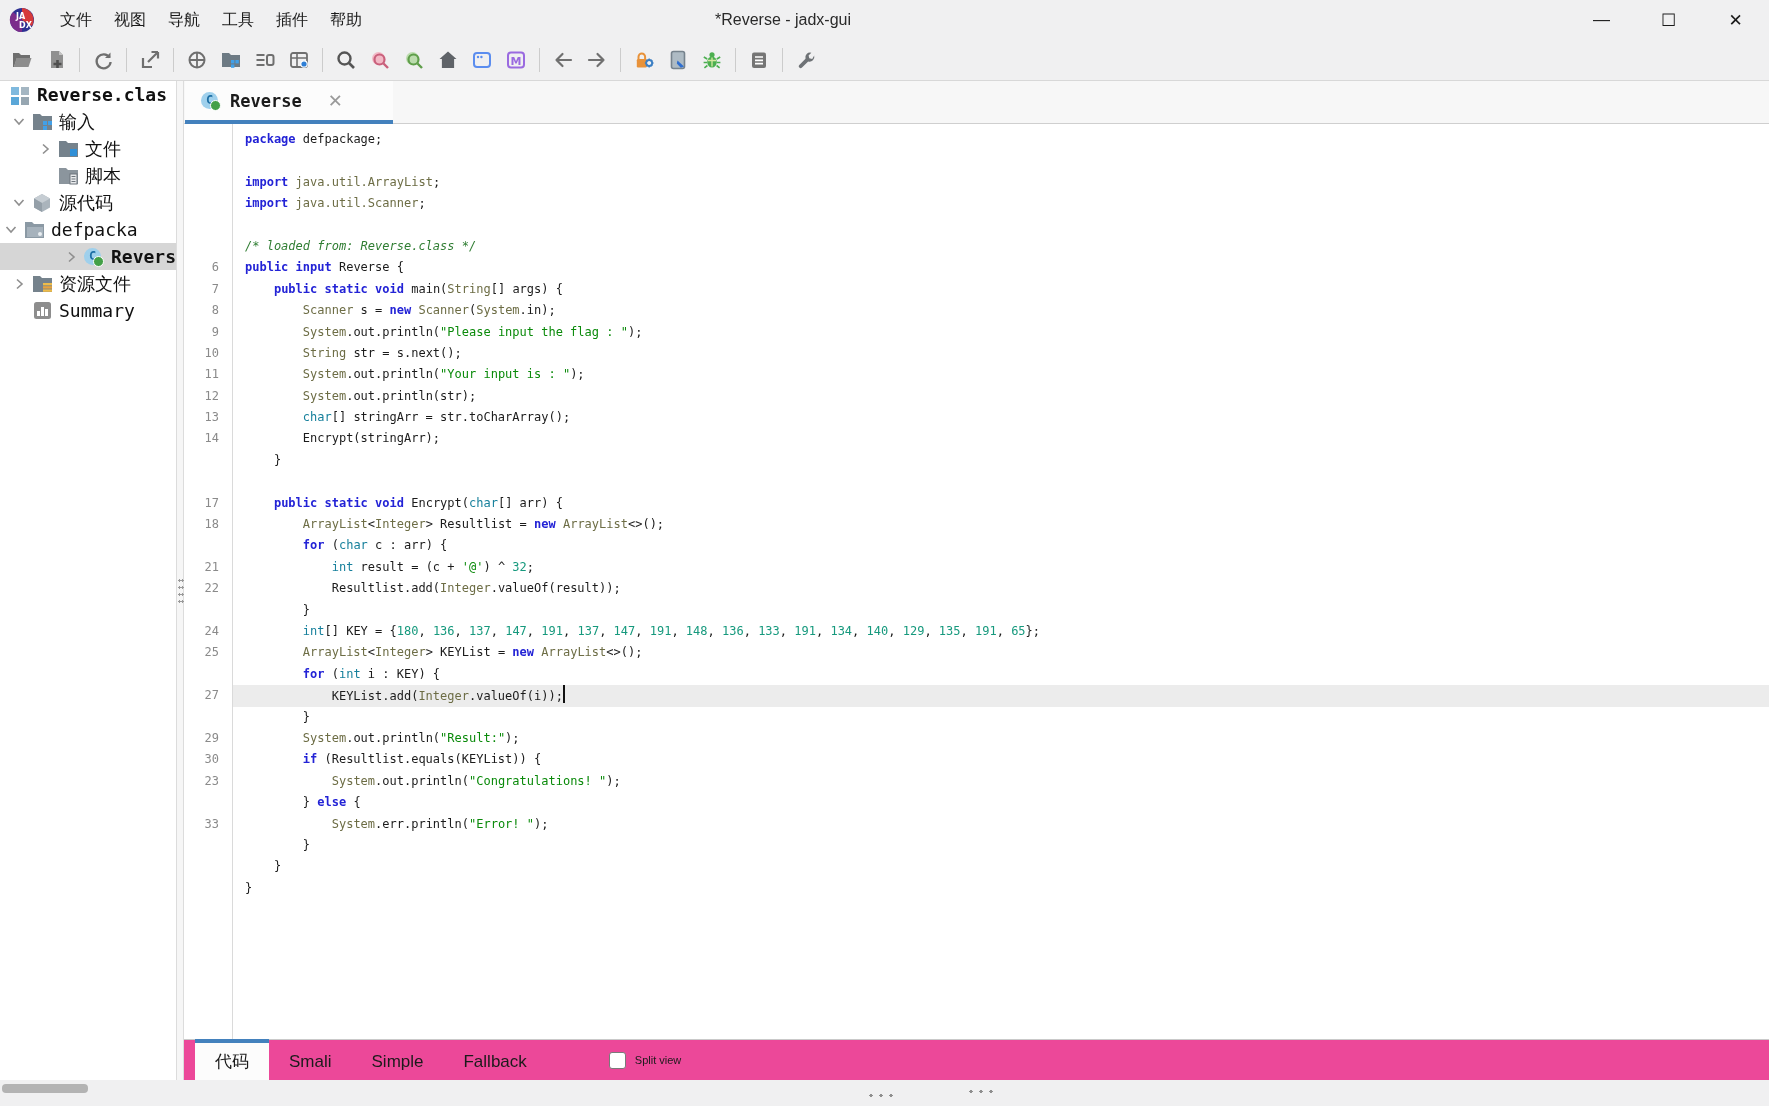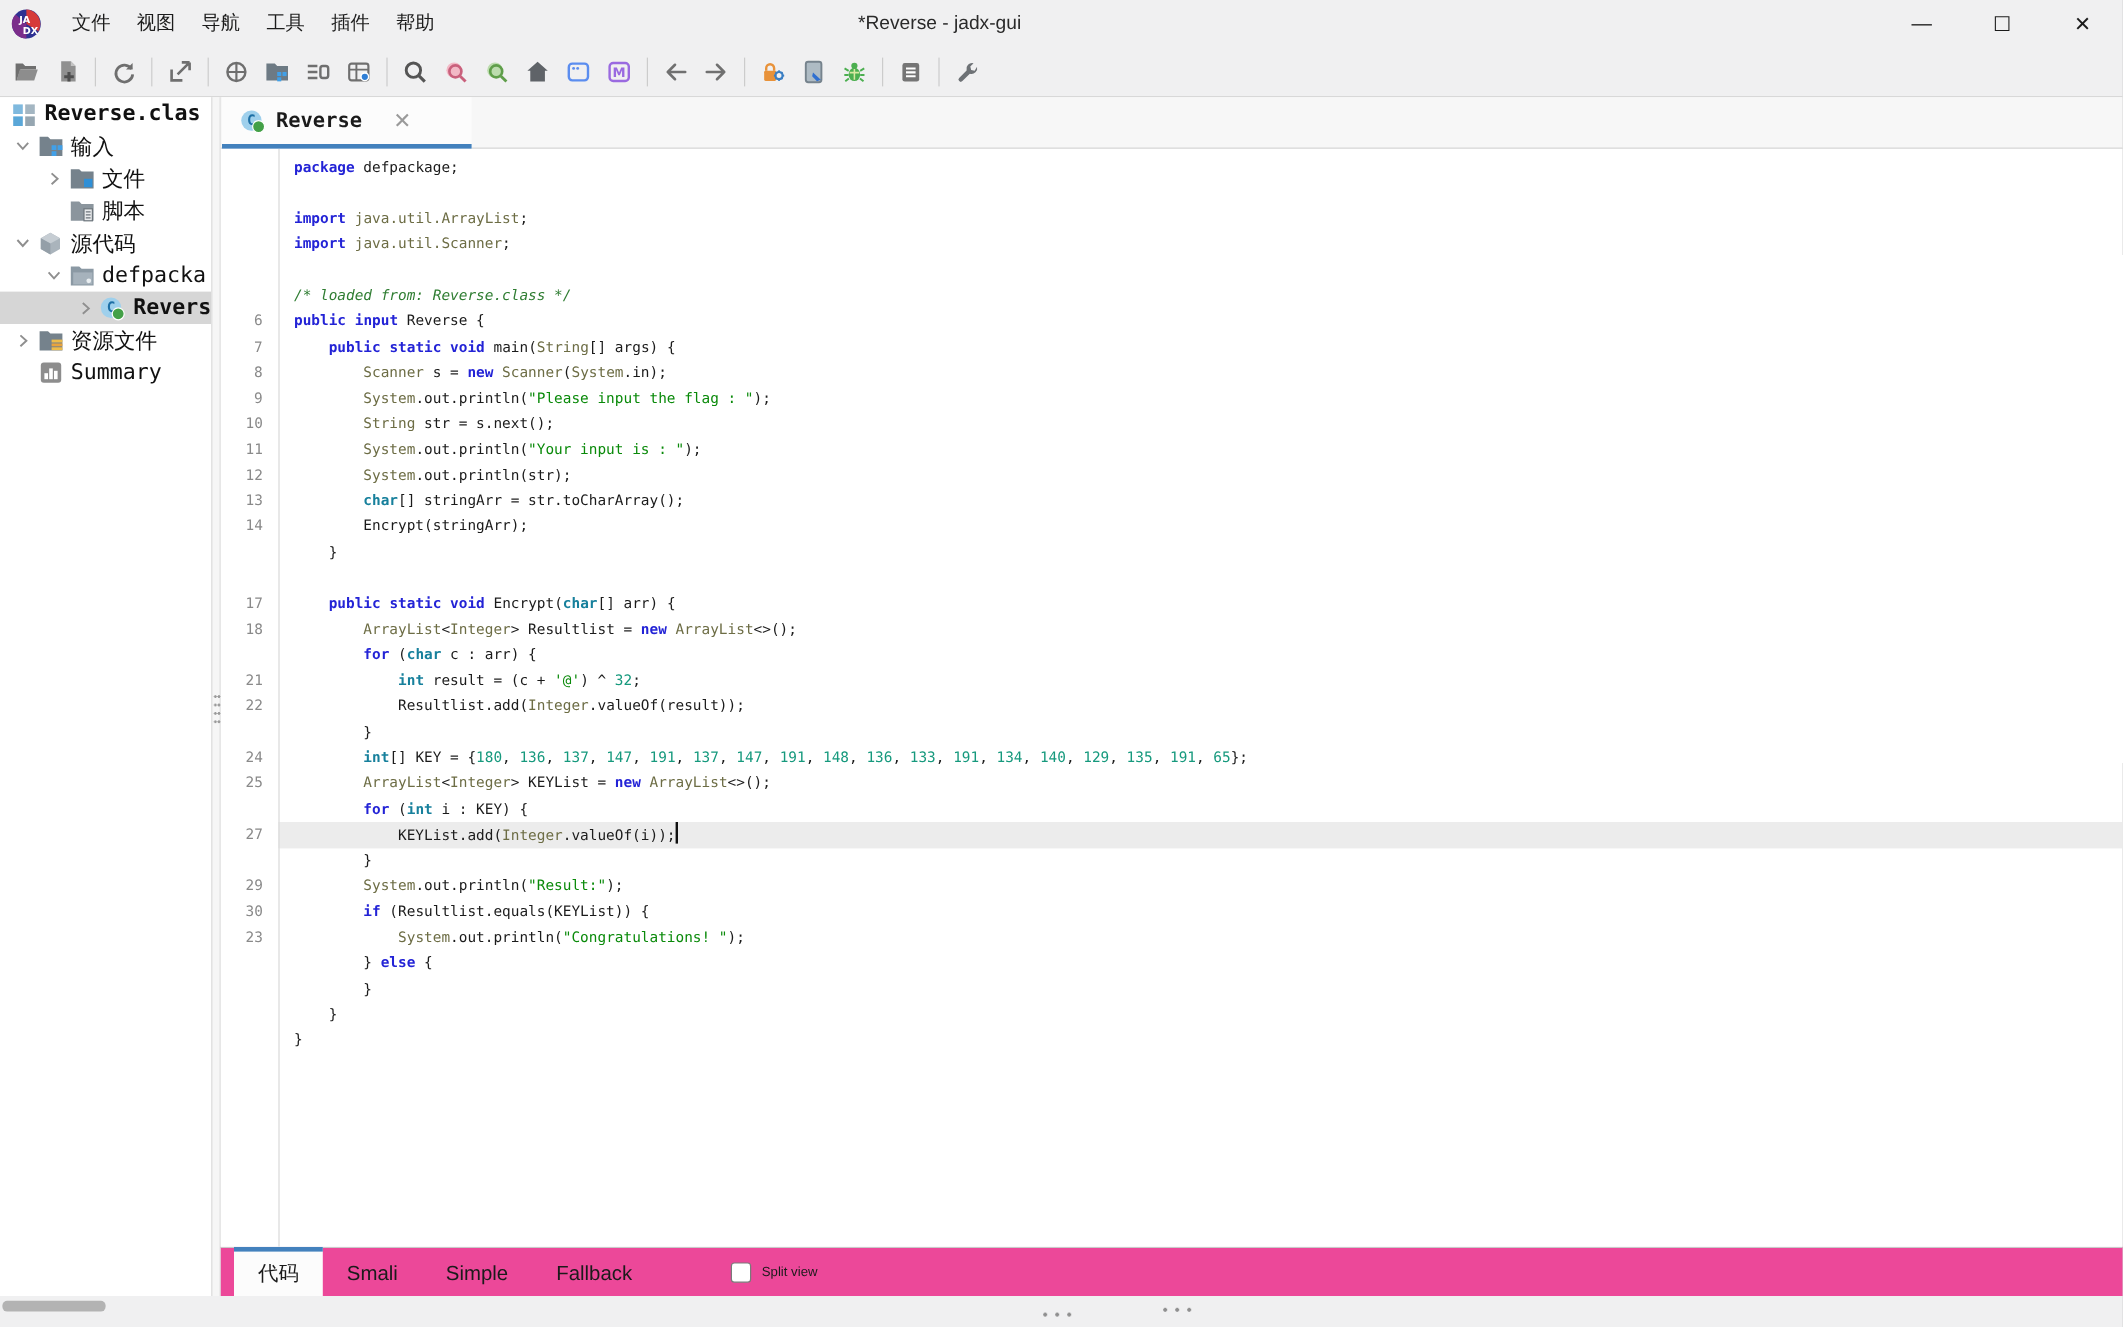--- a/index.html
+++ b/index.html
@@ -45,21 +45,21 @@
   .clsicon .gd{position:absolute;right:0;bottom:0;width:9px;height:9px;border-radius:50%;background:#43a047;border:1.5px solid #fff;}
   
   #editor{flex:1;background:#fff;overflow:hidden;padding-top:5px;position:relative;
     font-family:"DejaVu Sans Mono","Liberation Mono",monospace;font-size:12px;line-height:21.4px;}
   #gutterline{position:absolute;left:48px;top:0;bottom:0;width:1px;background:#dadada;}
   .cl{display:flex;height:21.4px;}
   .cl .ln{width:48px;flex:none;text-align:right;padding-right:13px;box-sizing:border-box;color:#8a8a8a;}
   .cl .cd{flex:1;white-space:pre;padding-left:13px;color:var(--plain);}
   .cl.hl .cd{background:#ececec;}
   .tok-k{color:var(--kw);font-weight:bold;}
-  .tok-t{color:var(--prim);font-weight:bold;}
+  .tok-t{color:var(--prim);font-weight:normal;}
   .tok-c{color:var(--cls);}
   .tok-s{color:var(--str);}
   .tok-n{color:var(--num);}
   .tok-m{color:var(--cmt);font-style:italic;}
   .caret{display:inline-block;width:2px;height:18px;background:#111;vertical-align:-3px;}
   
   #bottombar{height:40px;flex:none;background:#ec4899;border-top:1px solid #c9c9c9;display:flex;align-items:stretch;padding-left:11px;}
   .btab{padding:0 20px;display:flex;align-items:center;font-size:17px;color:#1b1b1b;border-top:4px solid transparent;box-sizing:border-box;margin-top:-1px;}
   .btab.active{border-top-color:var(--accent);background:#fcfcfc;}
   #splitview{display:flex;align-items:center;margin-left:62px;gap:9px;}
@@ -310,21 +310,21 @@
         </span>
         <span class="ticon">
           <svg width="20" height="20" viewBox="0 0 20 20">
             <path d="M10 1l8 4.5v9L10 19l-8-4.5v-9z" fill="#aab4bc"></path>
             <path d="M10 1l8 4.5-8 4.5-8-4.5z" fill="#c6cdd3"></path>
             <path d="M10 10v9l-8-4.5v-9z" fill="#949fa8"></path>
           </svg>
         </span>
         <span class="tlabel">源代码</span>
       </div>
-      <div class="trow" style="padding-left: 34px;">
+      <div class="trow" style="">
         <span class="chev">
           <svg width="12" height="9" viewBox="0 0 12 9">
             <path d="M1.5 2l4.5 5 4.5-5" stroke="#8f8f8f" stroke-width="1.6" fill="none"></path>
           </svg>
         </span>
         <span class="ticon">
           <svg width="21" height="18" viewBox="0 0 21 18">
             <path d="M1 1h7l2 2h10v14H1z" fill="#8b99a4"></path>
             <rect x="3" y="6" width="16" height="10" fill="#a6b2bc"></rect>
             <circle cx="16" cy="13" r="2" fill="#e9eef1"></circle>
@@ -515,20 +515,24 @@
         </div>
         <div class="cl">
           <span class="ln">23</span>
           <span class="cd"><span class="tok-p">            </span><span class="tok-c">System</span><span class="tok-p">.out.println(</span><span class="tok-s">"Congratulations! "</span><span class="tok-p">);</span></span>
         </div>
         <div class="cl">
           <span class="ln"></span>
           <span class="cd"><span class="tok-p">        } </span><span class="tok-k">else</span><span class="tok-p"> {</span></span>
         </div>
         <div class="cl">
+          <span class="ln">33</span>
+          <span class="cd"><span class="tok-p">            </span><span class="tok-c">System</span><span class="tok-p">.err.println(</span><span class="tok-s">"Error! "</span><span class="tok-p">);</span></span>
+        </div>
+        <div class="cl">
           <span class="ln"></span>
           <span class="cd"><span class="tok-p">        }</span></span>
         </div>
         <div class="cl">
           <span class="ln"></span>
           <span class="cd"><span class="tok-p">    }</span></span>
         </div>
         <div class="cl">
           <span class="ln"></span>
           <span class="cd"><span class="tok-p">}</span></span>

